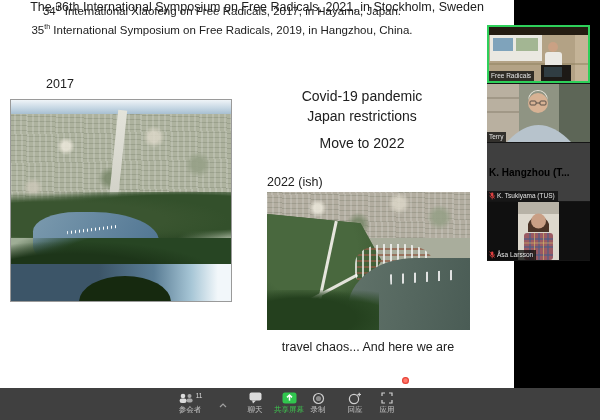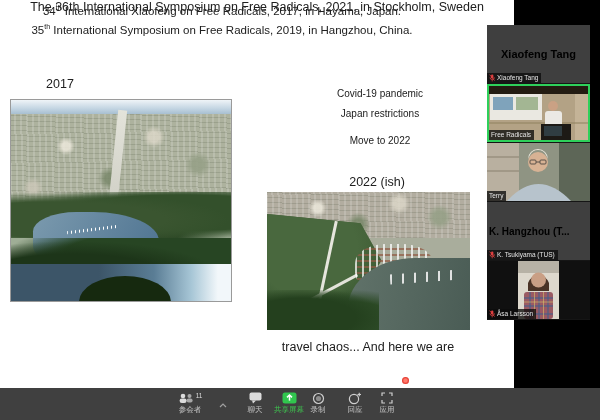--- a/index.html
+++ b/index.html
@@ -5,23 +5,23 @@
   html,body{margin:0;padding:0;background:#000;}
   .stage{position:relative;width:600px;height:420px;background:#000;overflow:hidden;
          font-family:"Liberation Sans",sans-serif;}
 
   
   .slide{position:absolute;left:0;top:0;width:514px;height:388px;background:#fff;color:#202020;}
   .titleblock{position:absolute;left:0;top:7;width:444px;text-align:center;font-size:11.5px;line-height:16px;}
   .titleblock sup{font-size:7px;}
   .line3{position:absolute;left:0;top:54;width:514px;text-align:center;font-size:12.5px;}
   .lbl2017{position:absolute;left:49;top:77px;width:120px;text-align:center;font-size:12.5px;}
-  .note{position:absolute;left:270px;width:220px;text-align:center;font-size:10px;}
+  .note{position:absolute;left:252px;width:220px;text-align:center;font-size:14px;}
   .note.n1{top:88px}.note.n2{top:108px}.note.n3{top:135px}
-  .lbl2022{position:absolute;left:267px;top:175px;width:220px;text-align:center;font-size:12.5px;}
+  .lbl2022{position:absolute;left:267px;top:175px;width:220px;font-size:12.5px;}
   .bottomblock{position:absolute;left:258px;top:339px;width:220px;text-align:center;font-size:12.5px;line-height:16.5px;}
 
   
   .photo{position:absolute;overflow:hidden;}
   .photo>div{position:absolute;}
   .photo1{left:10px;top:99px;width:220px;height:201px;border:1px solid #9a9a9a;background:#9fae96;}
   .p1-sky{left:0;top:0;width:100%;height:16px;background:linear-gradient(#eff4f8,#c2d4e2 55%,#9db7ca);}
   .citytex{background-color:#adb29e;background-image:
     radial-gradient(circle at 25% 35%, rgba(236,232,219,.85) 0 4px, transparent 9px),
     radial-gradient(circle at 65% 25%, rgba(222,217,202,.8) 0 5px, transparent 11px),
@@ -140,32 +140,20 @@
 
     <div class="bottomblock">
       <div>travel chaos... And here we are</div>
     </div>
 
     <div class="laser"></div>
   </div>
 
   <div class="panel">
 
-    <div class="tile">
-      <div class="bigname">Xiaofeng Tang</div>
-      <div class="nametag">
-        <svg width="6" height="8" viewBox="0 0 6 8">
-          <rect x="2" y="0.6" width="2.4" height="3.8" rx="1.2" fill="#e04040"></rect>
-          <path d="M1 3.4 a2.2 2.2 0 0 0 4.4 0" fill="none" stroke="#e04040" stroke-width="0.8"></path>
-          <line x1="3.2" y1="6" x2="3.2" y2="7.4" stroke="#e04040" stroke-width="0.8"></line>
-          <line x1="0.6" y1="0.6" x2="5.6" y2="6.6" stroke="#e04040" stroke-width="0.8"></line>
-        </svg>
-        <span>Xiaofeng Tang</span>
-      </div>
-    </div>
 
     <div class="tile video active">
       <svg class="tilesvg" width="99" height="54" viewBox="0 0 99 54">
         <rect width="99" height="54" fill="#b3a285"></rect>
         <rect width="99" height="8" fill="#241c12"></rect>
         <rect x="1" y="8" width="52" height="26" fill="#eae8e1"></rect>
         <rect x="4" y="11" width="20" height="13" fill="#7fa3bb"></rect>
         <rect x="27" y="11" width="22" height="13" fill="#a3b693"></rect>
         <rect x="86" y="8" width="13" height="46" fill="#c4b397"></rect>
         <line x1="0" y1="37" x2="99" y2="37" stroke="#8f815f" stroke-width="1"></line>

